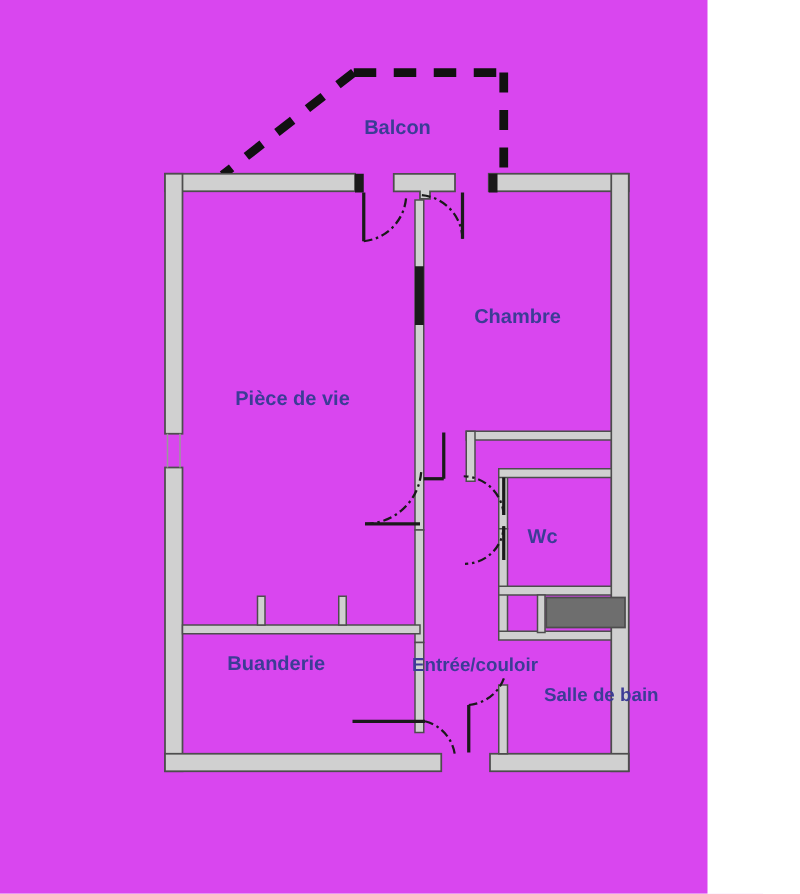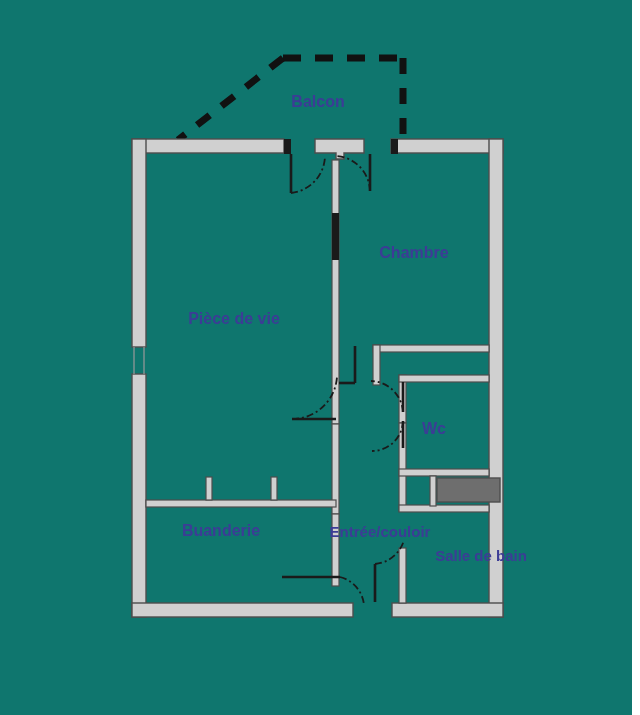--- a/index.html
+++ b/index.html
@@ -5,23 +5,23 @@
   html, body {
     margin: 0;
     padding: 0;
     background: #ffffff;
   }
   body {
     font-family: "Liberation Sans", sans-serif;
   }
   #plan-root {
     position: relative;
-    width: 632px;
+    width: 566px;
     height: 715px;
-    background: #0f766e;
+    background: #d946ef;
     overflow: hidden;
   }
   #plan-svg {
     display: block;
     width: 640px;
     height: 715px;
   }
   .room-label {
     font-family: "Liberation Sans", sans-serif;
     font-weight: bold;

